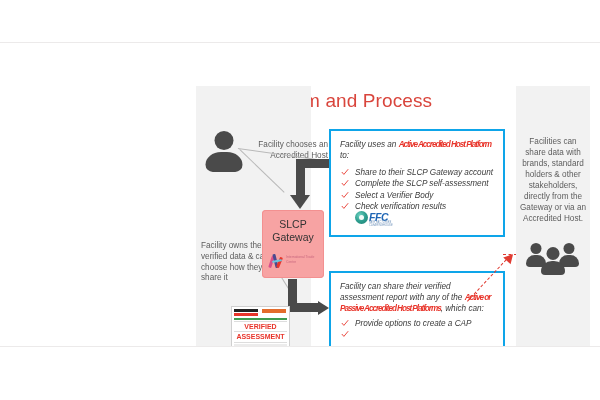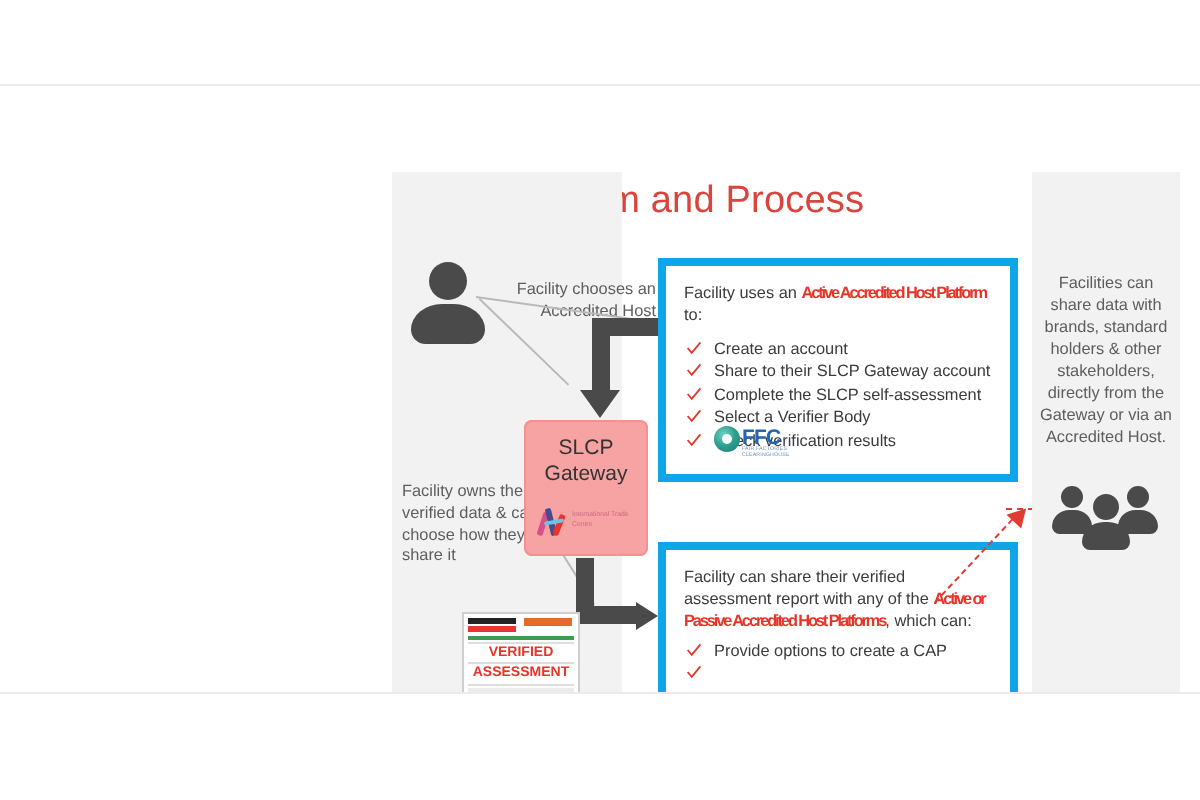--- a/index.html
+++ b/index.html
@@ -96,21 +96,21 @@
   #docthumb .grn{position:absolute;left:2px;top:11px;right:2px;height:2px;background:#3e9b4f;}
   #docthumb .band{position:absolute;left:2px;right:2px;height:10px;background:#fff;
                   text-align:center;color:#e8342a;font-weight:bold;}
   #docthumb .v1{top:15px;font-size:7px;line-height:10px;}
   #docthumb .v2{top:25px;font-size:7px;line-height:10px;}
   #docthumb .rule{position:absolute;left:2px;right:2px;height:1px;background:#ddd;}
   #docthumb .f1{position:absolute;left:2px;top:37px;right:2px;height:3px;background:#ececec;}
 
   
   .cbox{
-    position:absolute;background:#ffffff;border:4px solid #0ea5e9;
+    position:absolute;background:#ffffff;border:2px solid #0ea5e9;font-style:italic;
   }
   #box1{left:329px;top:86px;width:172px;height:104px;}
   #box2{left:329px;top:228px;width:172px;height:112px;}
 
   .cbox .lead{
     position:absolute;left:9px;right:8px;top:8px;
     font-size:8.2px;line-height:11px;color:#3b3b3b;
   }
   .cbox .hl{color:#e8342a;font-weight:bold;letter-spacing:-1.05px;}
 
@@ -245,26 +245,20 @@
 
   <div class="cbox" id="box1">
     <div class="lead">
       <span>Facility uses an </span><span class="hl">Active Accredited Host Platform</span><span> to:</span>
     </div>
     <ul>
       <li>
         <svg class="ck" viewBox="0 0 10 10">
             <path d="M1 5 L3.6 8 L9 1.5" stroke="#e8342a" stroke-width="1.1" fill="none"></path>
           </svg>
-        <span>Create an account</span>
-      </li>
-      <li>
-        <svg class="ck" viewBox="0 0 10 10">
-            <path d="M1 5 L3.6 8 L9 1.5" stroke="#e8342a" stroke-width="1.1" fill="none"></path>
-          </svg>
         <span>Share to their SLCP Gateway account</span>
       </li>
       <li>
         <svg class="ck" viewBox="0 0 10 10">
             <path d="M1 5 L3.6 8 L9 1.5" stroke="#e8342a" stroke-width="1.1" fill="none"></path>
           </svg>
         <span>Complete the SLCP self-assessment</span>
       </li>
       <li>
         <svg class="ck" viewBox="0 0 10 10">

